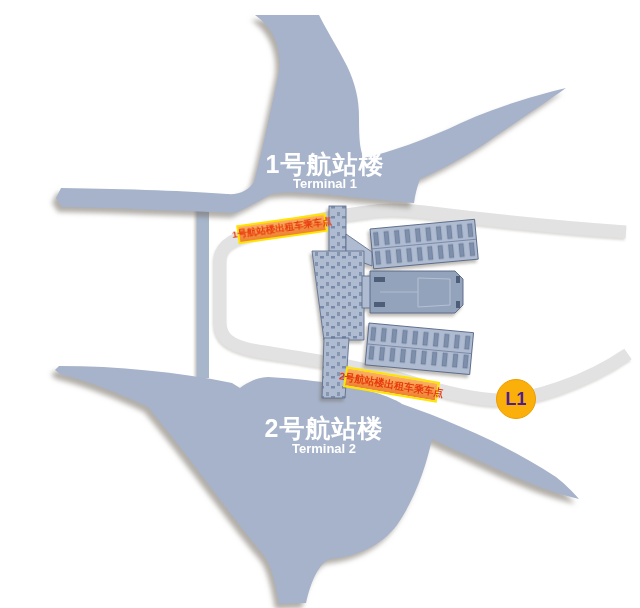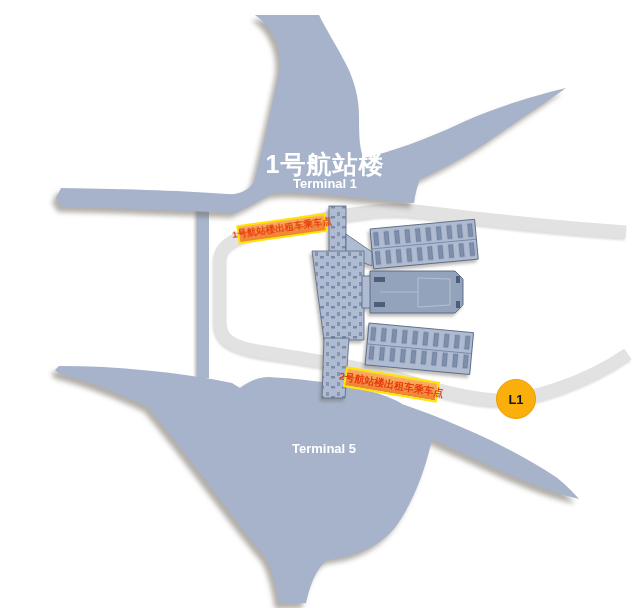--- a/index.html
+++ b/index.html
@@ -13,21 +13,21 @@
       background:linear-gradient(180deg,var(--c-label-top),var(--c-label-bot));
       border:2px solid var(--c-label-border);
       color:var(--c-label-text);
       font-size:9.5px;font-weight:bold;white-space:nowrap;
       display:flex;align-items:center;justify-content:center;
       padding:0 3px;}
   #taxi1{left:209px;top:219px;width:90px;height:19px;transform:rotate(-8deg);}
   #taxi2{left:316px;top:374px;width:95px;height:21px;transform:rotate(9.5deg);font-size:10px;}
   .badge{position:absolute;left:468px;top:379px;width:40px;height:40px;border-radius:50%;
       background:var(--c-badge);border:1.5px solid #ec9c00;box-sizing:border-box;
-      color:#0f172a;font-size:13px;font-weight:bold;
+      color:#4c1d95;font-size:18px;font-weight:bold;
       display:flex;align-items:center;justify-content:center;}
 </style>
 </head>
 <body>
 
 <div class="stage">
 
   <svg width="640" height="608" viewBox="0 0 640 608">
     <defs>
       <pattern id="gates" width="10.5" height="40" patternUnits="userSpaceOnUse">
@@ -107,20 +107,21 @@
         <rect x="0" y="0" width="105" height="42" style="fill:var(--c-building);stroke:var(--c-building-stroke);" stroke-width="0.9"></rect>
         <rect x="0" y="0" width="105" height="42" fill="url(#gates)"></rect>
         <line x1="0" y1="21" x2="105" y2="21" stroke="#6f80a0" stroke-width="0.8"></line>
       </g>
     </g>
   </svg>
 
   <div class="t-label t-zh" style="left:177px;top:151px;width:240px;">1号航站楼</div>
   <div class="t-label t-en" style="left:177px;top:177px;width:240px;">Terminal 1</div>
 
-  <div class="t-label t-en" style="left:176px;top:442px;width:240px;">Terminal 5</div>
+  <div class="t-label t-zh" style="left:176px;top:415px;width:240px;">2号航站楼</div>
+  <div class="t-label t-en" style="left:176px;top:442px;width:240px;">Terminal 2</div>
 
   <div class="taxi-label" id="taxi1">1号航站楼出租车乘车点</div>
   <div class="taxi-label" id="taxi2">2号航站楼出租车乘车点</div>
 
   <div class="badge">L1</div>
 
 </div>
 
 </body></html>

